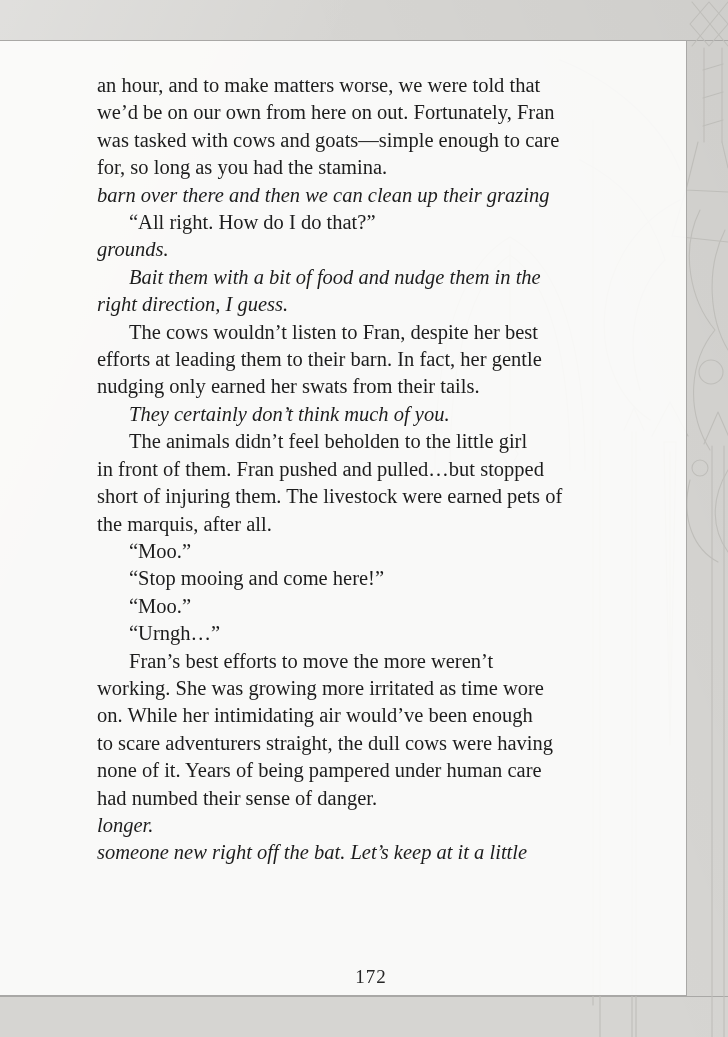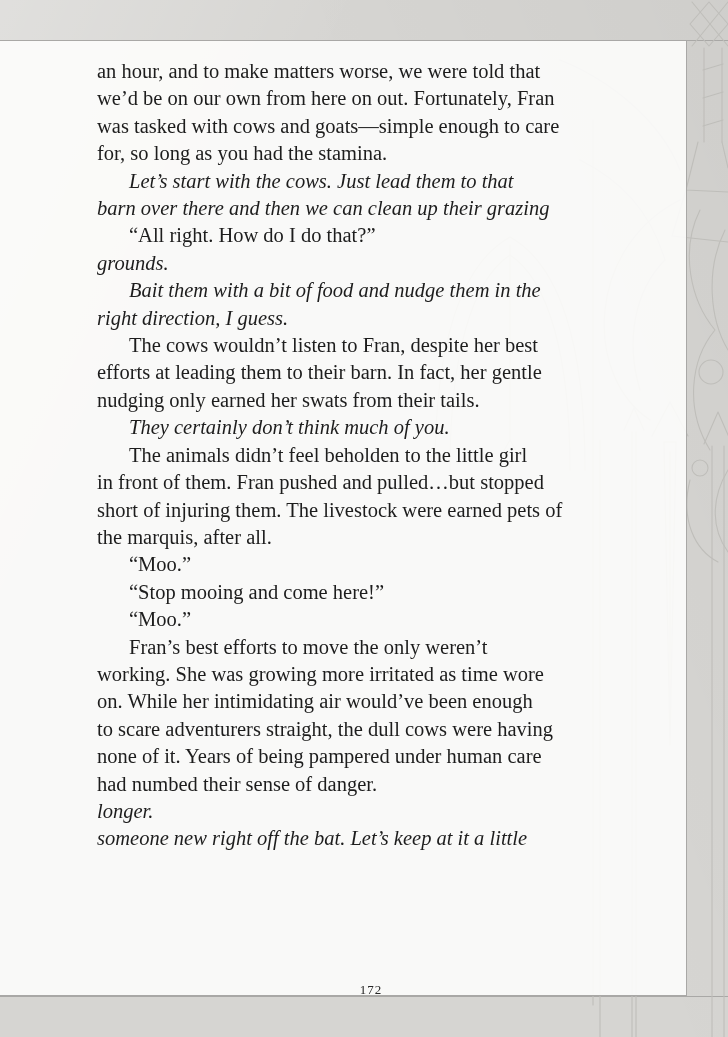--- a/index.html
+++ b/index.html
@@ -30,29 +30,29 @@
   }
   .paper{
     position:absolute;left:-10px;top:40px;width:697px;height:956px;
     box-sizing:border-box;
     background:rgba(253,253,252,0.90);
     border:1px solid var(--border);
     border-left:none;
     z-index:2;
   }
   .text-block{
-    position:absolute;left:107px;top:17px;width:548px;
+    position:absolute;left:107px;top:31px;width:548px;
     font-size:20.5px;line-height:27.4px;color:var(--ink);
   }
   .line{white-space:nowrap;}
   .line.italic{font-style:italic;}
   .line.indent{padding-left:32px;}
   .page-number{
     position:absolute;left:107px;top:925px;width:548px;
-    text-align:center;font-size:13px;color:#262626;letter-spacing:1px;margin-top:16px;
+    text-align:center;font-size:19px;color:#262626;letter-spacing:1px;
   }
 </style>
 </head>
 <body>
 
 <div class="stage">
 
   <div class="rule rule-top"></div>
   <div class="rule rule-bottom"></div>
 
@@ -103,38 +103,38 @@
     <path d="M332,446 V1037"></path>
     <path d="M344,446 V1037"></path>
   </svg>
 
   <div class="paper">
     <div class="text-block" id="text-block">
         <div class="line">an hour, and to make matters worse, we were told that</div>
         <div class="line">we’d be on our own from here on out. Fortunately, Fran</div>
         <div class="line">was tasked with cows and goats—simple enough to care</div>
         <div class="line">for, so long as you had the stamina.</div>
-        <div class="line italic indent">Let’s start with the cows. Just lead them to that</div>
         <div class="line italic">barn over there and then we can clean up their grazing</div>
         <div class="line indent">“All right. How do I do that?”</div>
         <div class="line italic">grounds.</div>
         <div class="line italic indent">Bait them with a bit of food and nudge them in the</div>
         <div class="line italic">right direction, I guess.</div>
         <div class="line indent">The cows wouldn’t listen to Fran, despite her best</div>
         <div class="line">efforts at leading them to their barn. In fact, her gentle</div>
         <div class="line">nudging only earned her swats from their tails.</div>
         <div class="line italic indent">They certainly don’t think much of you.</div>
         <div class="line indent">The animals didn’t feel beholden to the little girl</div>
         <div class="line">in front of them. Fran pushed and pulled…but stopped</div>
         <div class="line">short of injuring them. The livestock were earned pets of</div>
         <div class="line">the marquis, after all.</div>
         <div class="line indent">“Moo.”</div>
         <div class="line indent">“Stop mooing and come here!”</div>
         <div class="line indent">“Moo.”</div>
-        <div class="line indent">Fran’s best efforts to move the only weren’t</div>
+        <div class="line indent">“Urngh…”</div>
+        <div class="line indent">Fran’s best efforts to move the more weren’t</div>
         <div class="line">working. She was growing more irritated as time wore</div>
         <div class="line">on. While her intimidating air would’ve been enough</div>
         <div class="line">to scare adventurers straight, the dull cows were having</div>
         <div class="line">none of it. Years of being pampered under human care</div>
         <div class="line">had numbed their sense of danger.</div>
         <div class="line italic">longer.</div>
         <div class="line italic">someone new right off the bat. Let’s keep at it a little</div>
       </div>
     <div class="page-number">172</div>
   </div>

